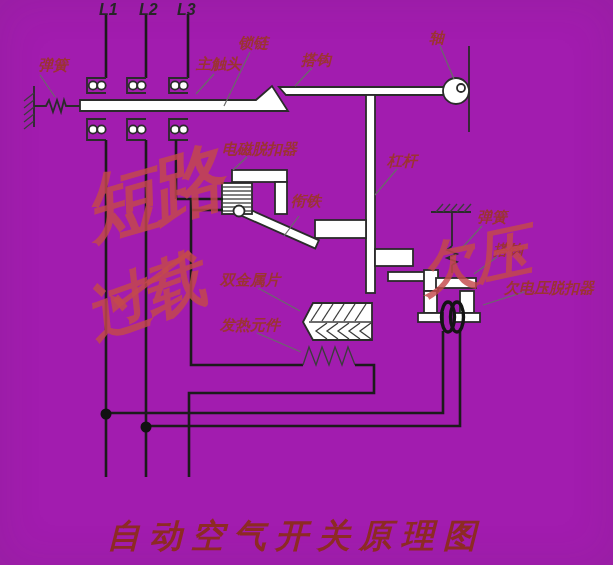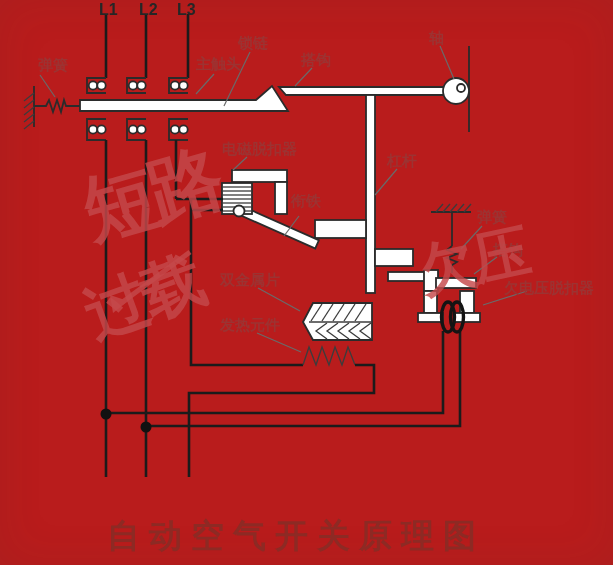--- a/index.html
+++ b/index.html
@@ -1,22 +1,23 @@
 <!DOCTYPE html>
 <html><head>
 <meta charset="utf-8">
 <style>
   html,body{margin:0;padding:0;background:#e9e8e6;}
   .canvas{
     position:relative;
     width:613px;height:565px;
-    background:#b91c1c;
+    background:#a21caf;
     overflow:hidden;
     box-shadow:inset 0 0 46px rgba(60,55,50,.10);
     font-family:"Liberation Sans","DejaVu Sans",sans-serif;
+    font-style:italic;
   }
   svg text{user-select:none;}
   .phase-lbl{font-size:16px;font-weight:700;fill:#262626;}
   .red-lbl{font-size:15px;font-weight:700;fill:#9c3332;}
   .hand{font-weight:700;fill:#c5494b;opacity:.82;}
   .title-txt{font-size:33px;font-weight:600;fill:#8d2a24;letter-spacing:9px;
     font-family:"Liberation Serif","DejaVu Serif",serif;}
   .mech{stroke:#2b2b2b;stroke-width:1.8;fill:#ffffff;}
   .mech-n{stroke:#2b2b2b;stroke-width:1.8;fill:none;}
   .thin{stroke:#3c3c3c;stroke-width:1.3;fill:none;}

